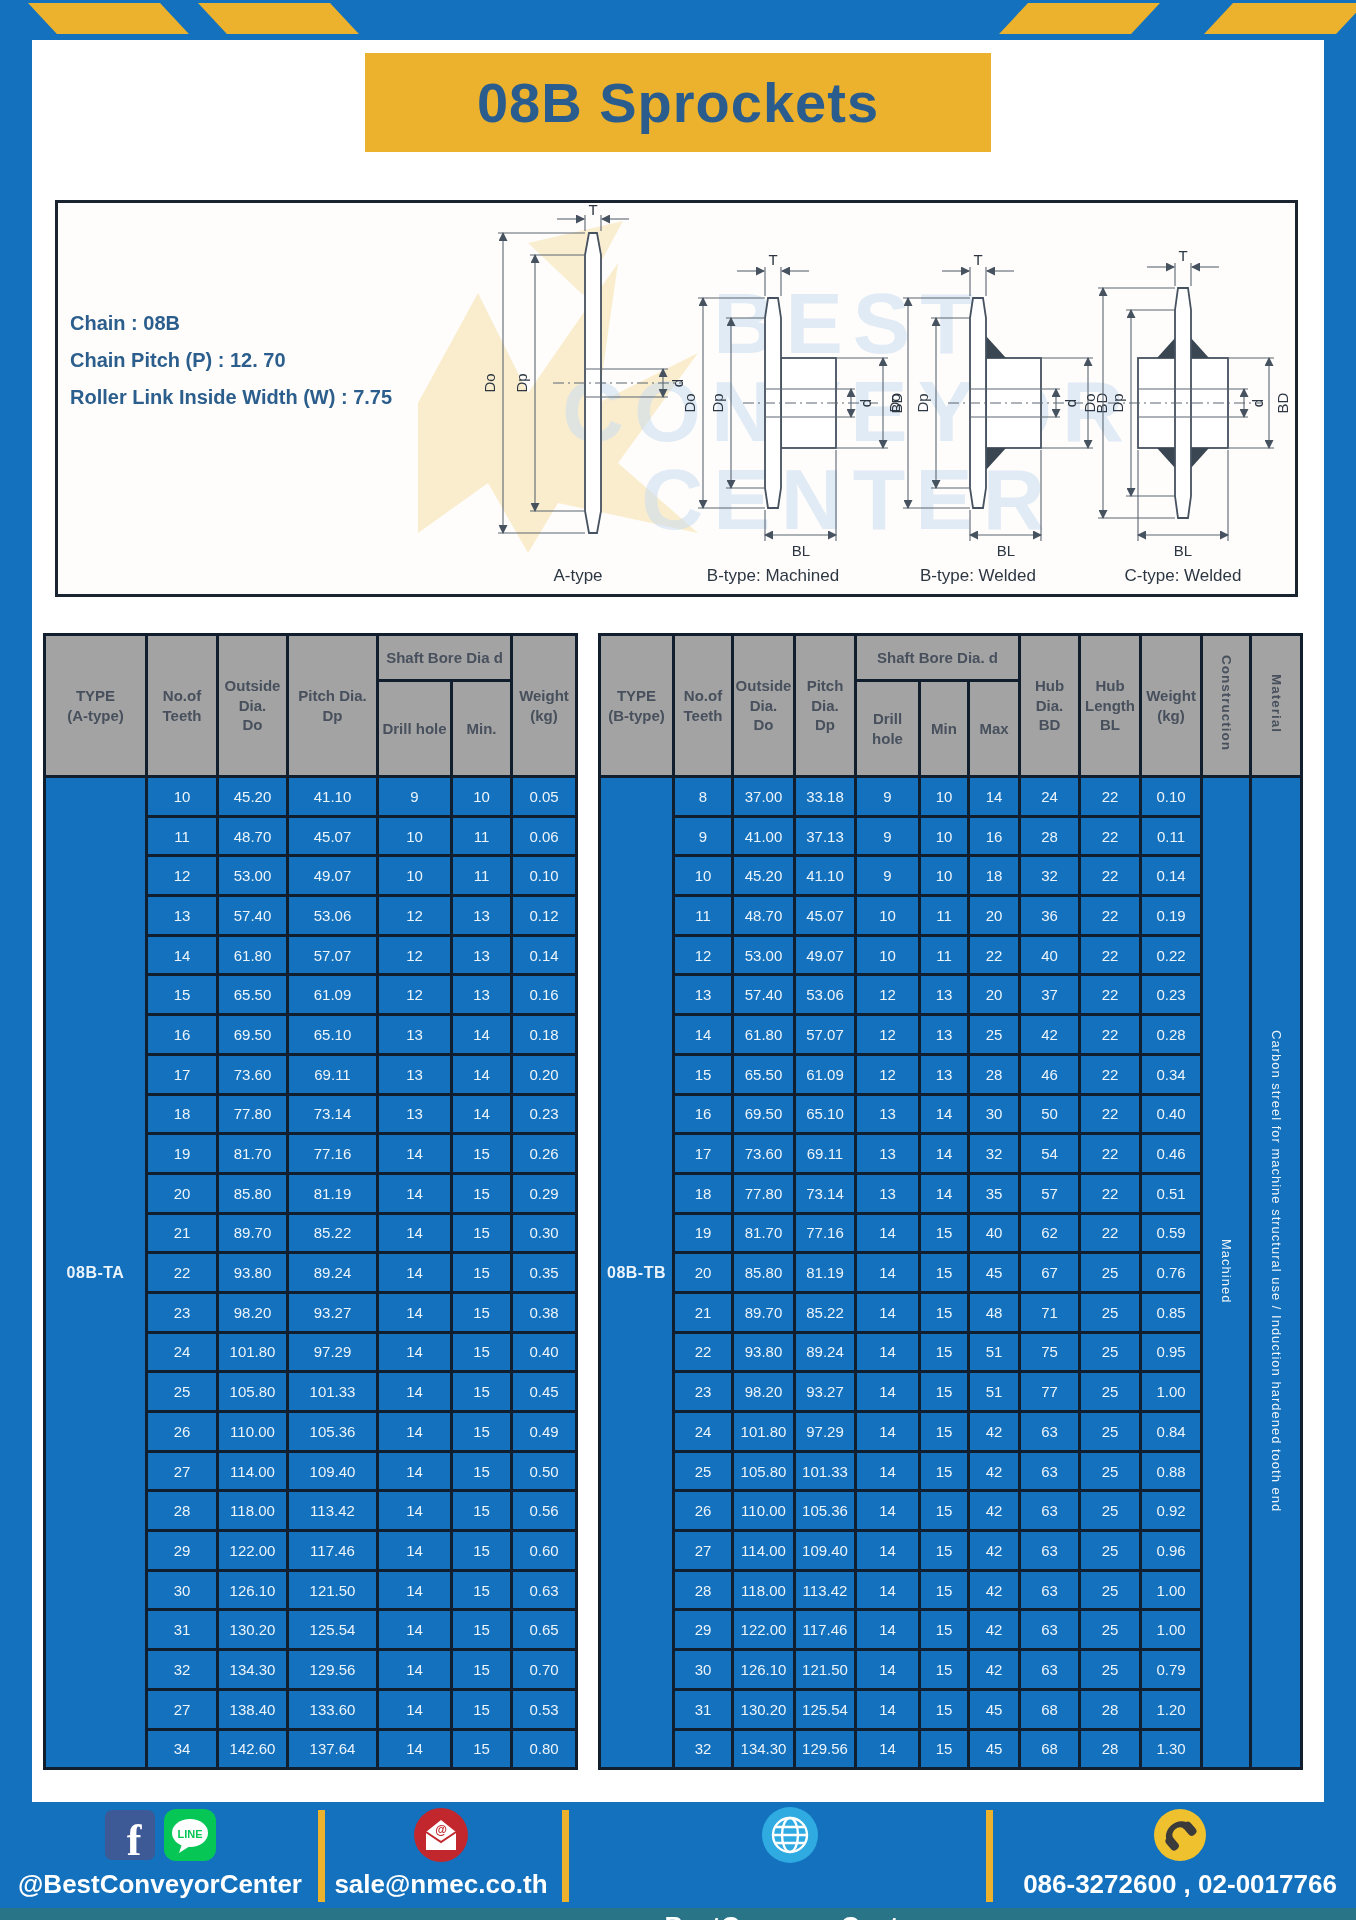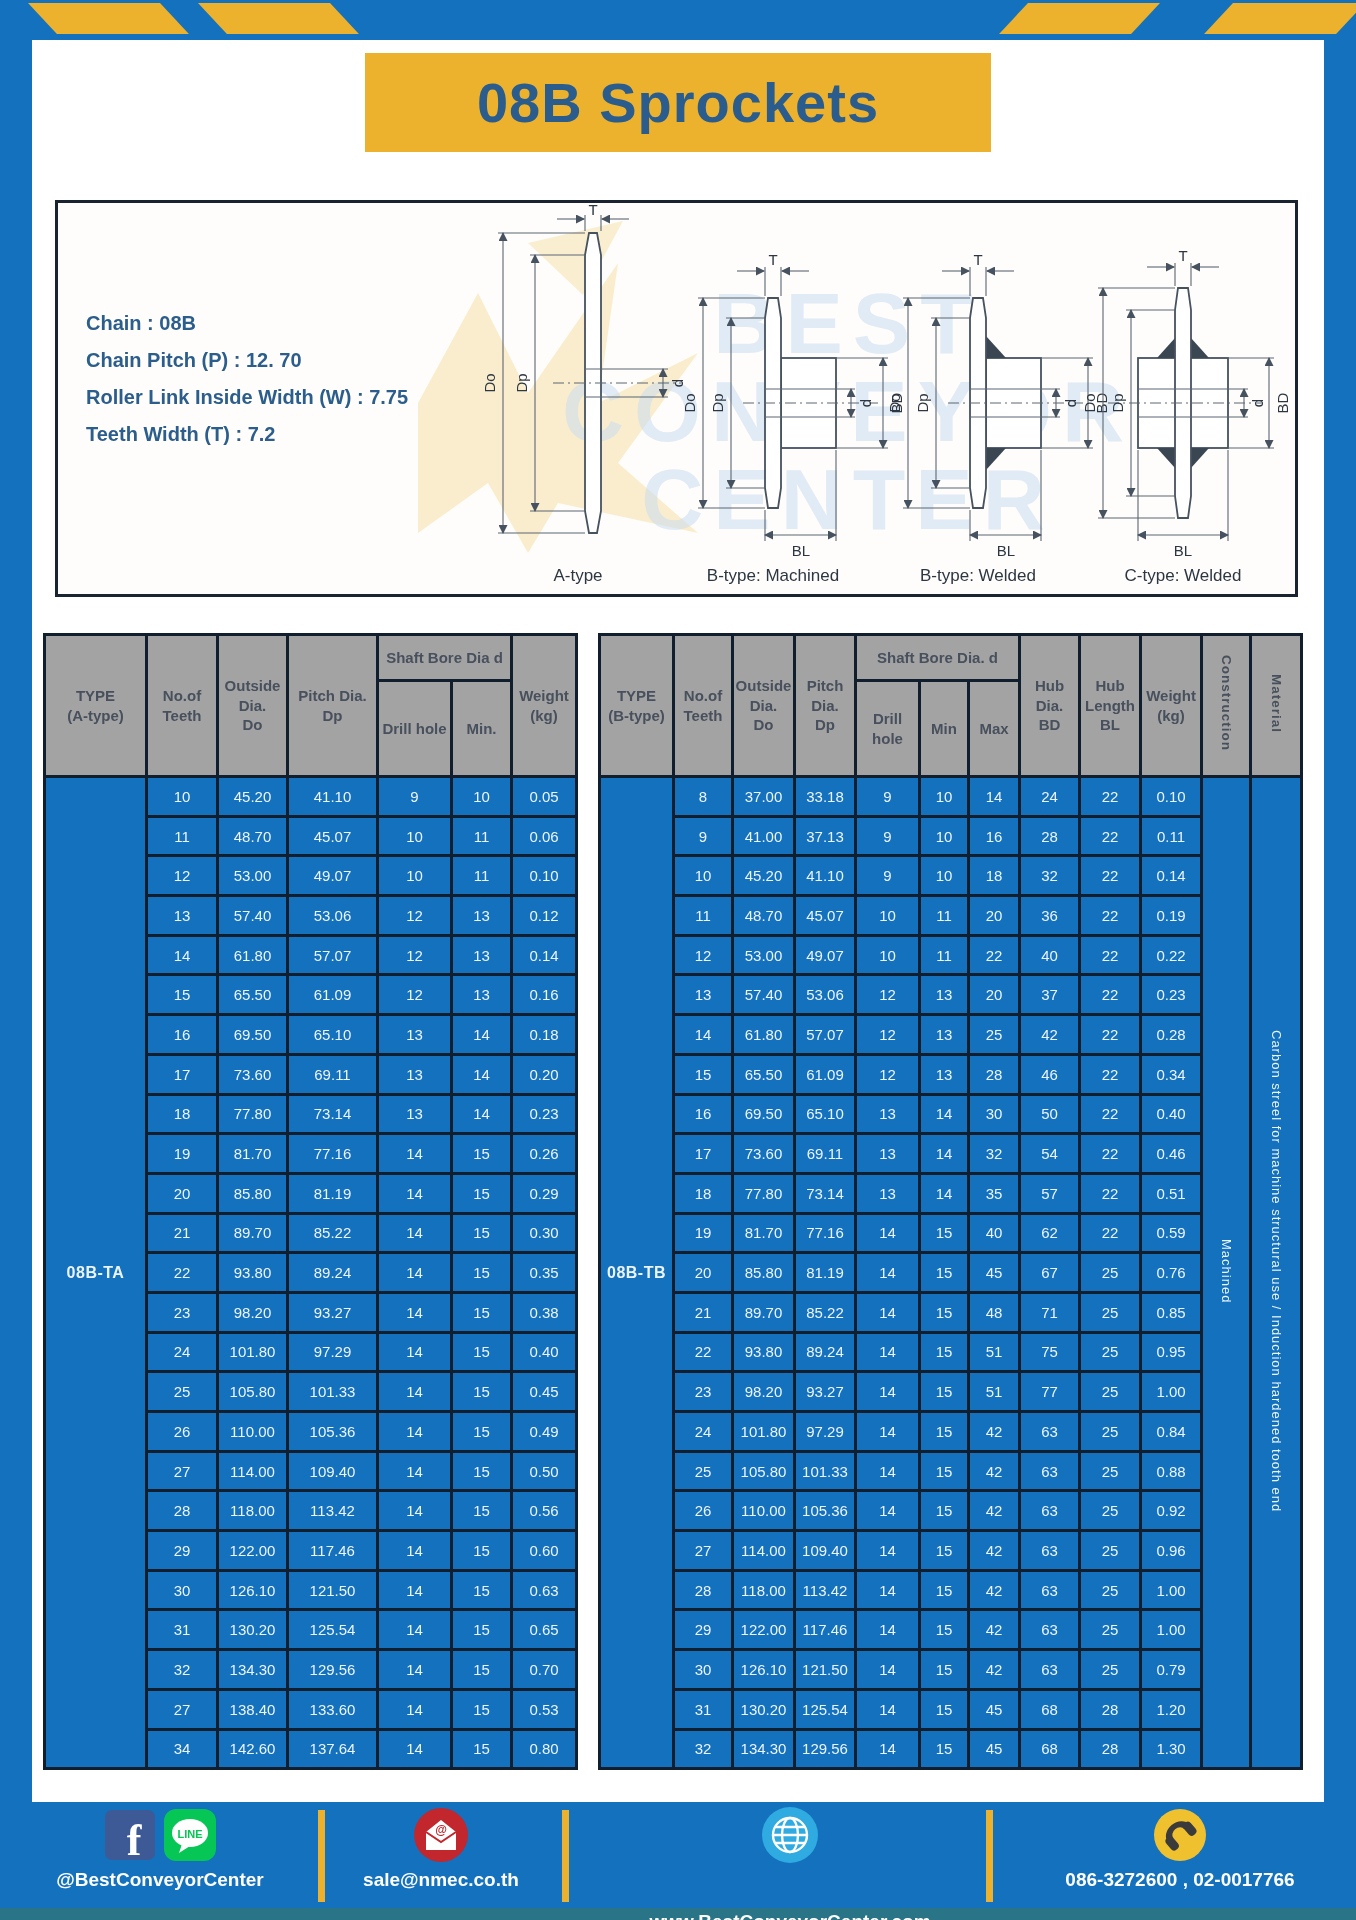--- a/index.html
+++ b/index.html
@@ -12,42 +12,42 @@
   .stripe{position:absolute;top:3px;height:31px;width:132px;background:#ecb22d;}
   .stripe.left{transform:skewX(43deg);transform-origin:top left;}
   .stripe.right{transform:skewX(-43deg);transform-origin:top left;}
   
   .title-box{position:absolute;left:365px;top:53px;width:626px;height:99px;background:#ecb22d;
     display:flex;align-items:center;justify-content:center;}
   .title-box h1{margin:0;font-size:56px;font-weight:bold;color:#2a5d8e;letter-spacing:1px;}
   
   .panel{position:absolute;left:55px;top:200px;width:1237px;height:391px;background:#fffdfb;border:3px solid #1a2430;}
   .panel svg{position:absolute;left:0;top:0;}
-  .spec-block{position:absolute;left:28px;top:102px;z-index:3;}
+  .spec-block{position:absolute;left:12px;top:102px;z-index:3;}
   .spec-line{font-size:20px;font-weight:bold;color:#2b5e8c;line-height:37px;white-space:nowrap;}
   
   table{border-collapse:collapse;table-layout:fixed;position:absolute;}
   .table-a{left:43px;top:633px;width:532px;}
   .table-b{left:598px;top:633px;width:702px;}
   th,td{border:3px solid #111e2e;padding:0;text-align:center;vertical-align:middle;overflow:hidden;}
   th{background:#a3a3a3;color:#47505c;font-size:15px;font-weight:bold;line-height:1.3;white-space:pre-line;}
   tr.h1{height:46px;} tr.h2{height:96px;}
   tbody tr{height:39.7px;}
   tbody td{background:#1371bd;color:#ecf4fb;font-size:15px;}
   td.type-cell{font-size:16px;font-weight:bold;letter-spacing:.5px;}
   .vtext{writing-mode:vertical-rl;text-orientation:mixed;display:inline-block;line-height:1;letter-spacing:1px;}
   th .vtext{font-size:13.5px;}
   td.vert-cell .vtext{font-size:13px;}
   
   .footer{position:absolute;left:0;top:1802px;width:1356px;height:118px;background:#1371bd;}
   .footer-edge{position:absolute;left:0;top:1908px;width:1356px;height:12px;background:#2a7487;}
   .f-divider{position:absolute;top:1810px;width:7px;height:92px;background:#ecb22d;}
   .f-section{position:absolute;top:1806px;display:flex;flex-direction:column;align-items:center;gap:5px;}
   .f-icons{display:flex;align-items:center;gap:9px;height:58px;}
-  .f-text{color:#ffffff;font-size:19px;font-weight:bold;white-space:nowrap;}
+  .f-text{color:#ffffff;font-size:26px;font-weight:bold;white-space:nowrap;}
   
   .fig{fill:#ffffff;stroke:#46525f;stroke-width:1.8;}
   .weld{fill:#3a4753;stroke:none;}
   .thin{stroke:#5a6673;stroke-width:1.1;fill:none;}
   .cl{stroke:#5a6673;stroke-width:1;fill:none;stroke-dasharray:11 4 2 4;}
   .dlabel{font-size:15px;fill:#2c3743;font-family:"Liberation Sans",sans-serif;}
   .cap{font-size:17px;fill:#2c3743;font-family:"Liberation Sans",sans-serif;}
   .wm-text{font-size:86px;font-weight:bold;fill:#c9ddf1;opacity:.55;letter-spacing:10px;font-family:"Liberation Sans",sans-serif;}
 </style>
 </head>
@@ -185,21 +185,20 @@
       <line class="thin" x1="1080" y1="332" x2="1170" y2="332" marker-start="url(#ar)" marker-end="url(#ar)"></line>
       <text class="dlabel" x="1125" y="353" text-anchor="middle">BL</text>
       <text class="cap" x="1125" y="378" text-anchor="middle">C-type: Welded</text>
     </g>
   </svg>
 
   <div class="spec-block">
     <div class="spec-line">Chain : 08B</div>
     <div class="spec-line">Chain Pitch (P) : 12. 70</div>
     <div class="spec-line">Roller Link Inside Width (W) : 7.75</div>
-    <div class="spec-line">Teeth Width (T) : 7.2</div>
   </div>
 </div>
 
 <table class="table-a">
   <colgroup>
     <col style="width:102px">
       <col style="width:71px">
       <col style="width:70px">
       <col style="width:90px">
     <col style="width:74px">

